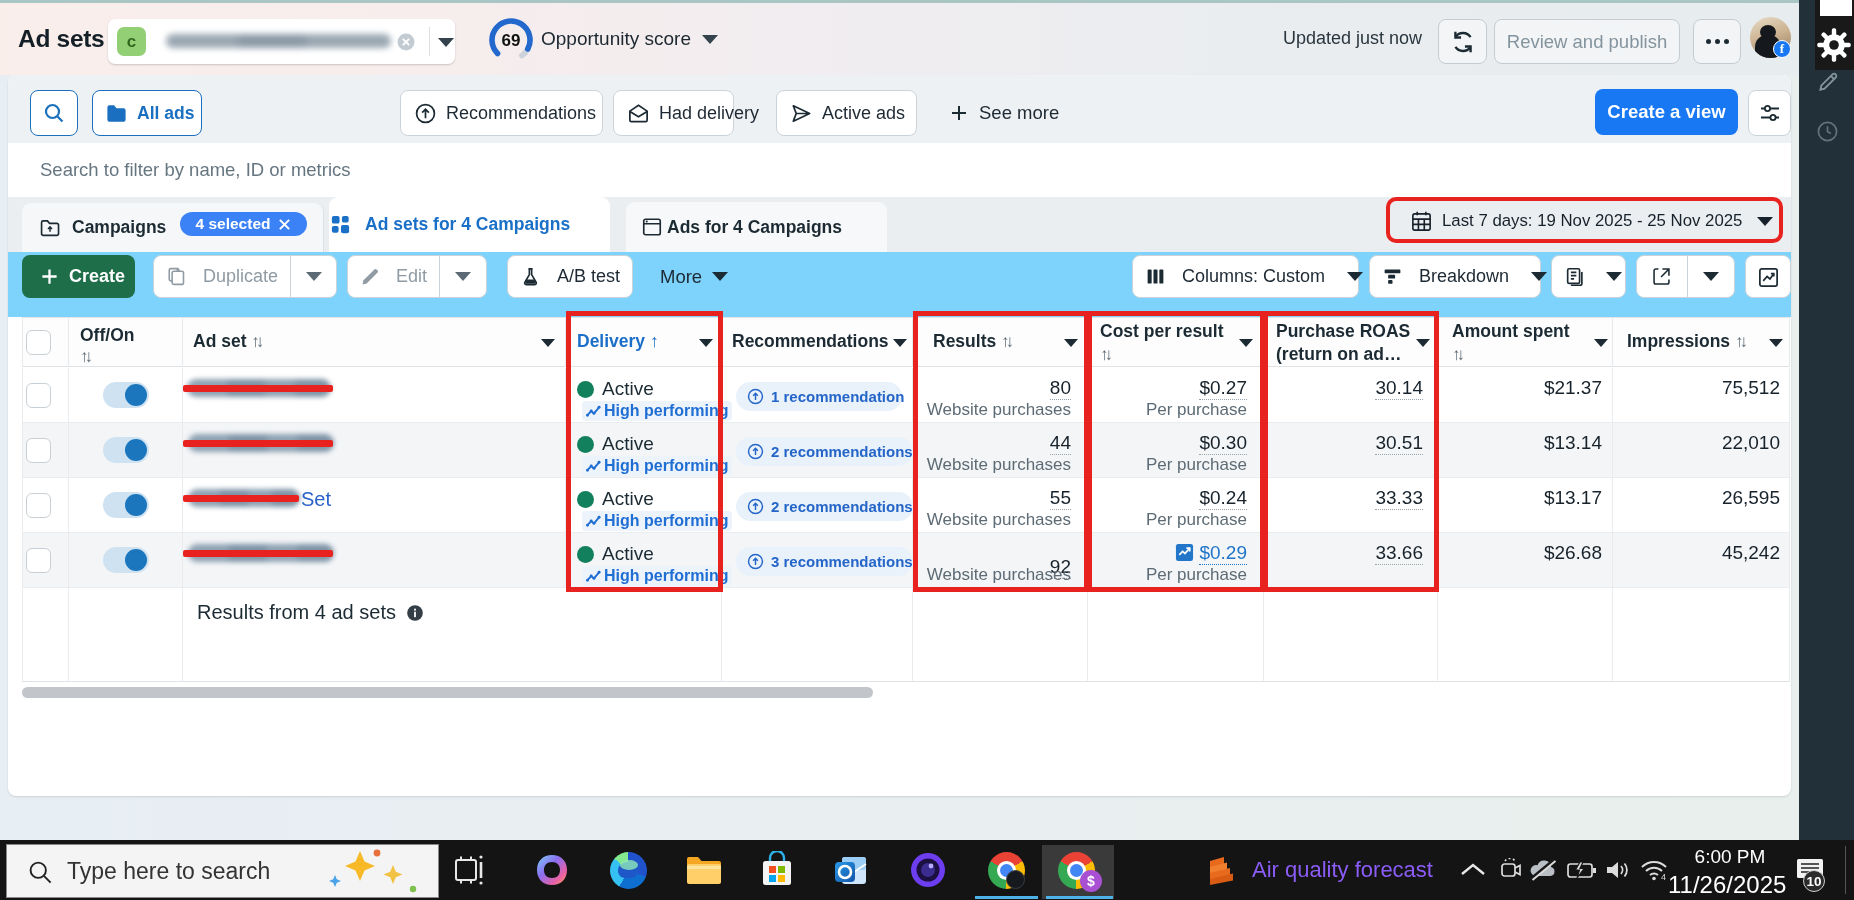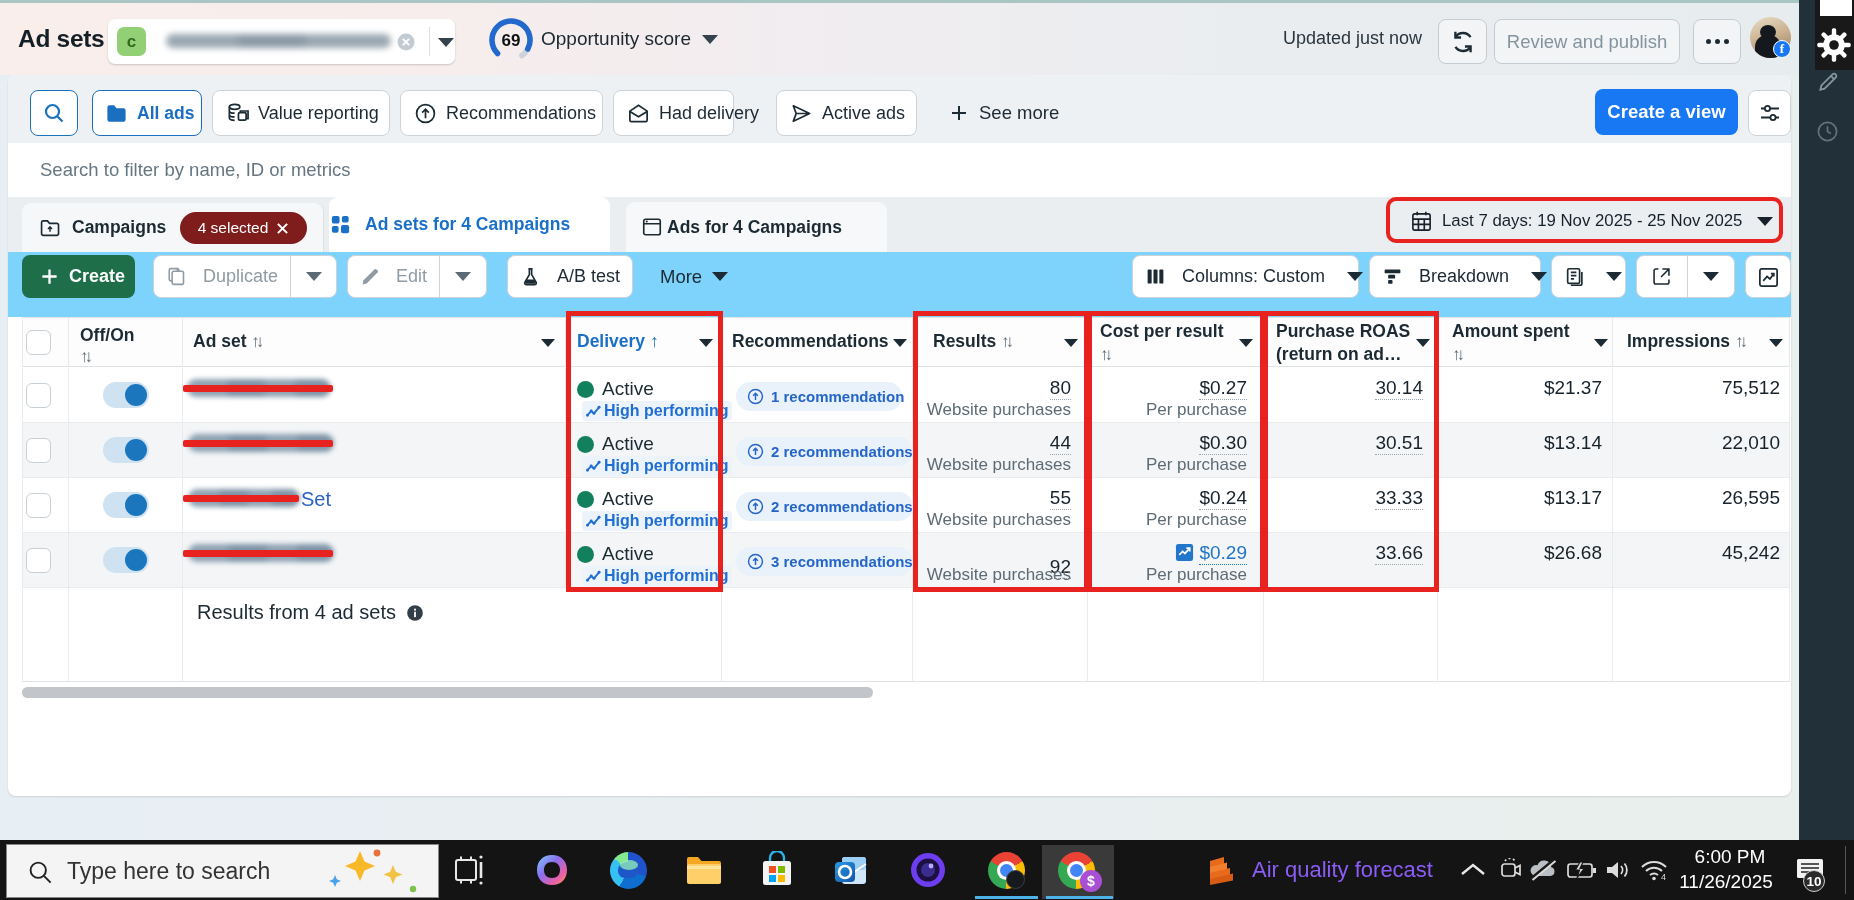--- a/index.html
+++ b/index.html
@@ -72,22 +72,22 @@
   #searchrow { left:0; top:68px; width:1783px; height:54px; background:#fff; }
   #searchrow .ph { position:absolute; left:32px; top:16px; font-size:18.5px; color:#667680; }
 
   
   #tabstrip { left:0; top:122px; width:1783px; height:55px; background:#ebeef1; }
   .tab { position:absolute; border-radius:9px 9px 0 0; }
   #tab-camp { left:14px; top:128px; width:302px; height:49px; background:#f6f7f8; border-right:1px solid #dde1e5;}
   #tab-adsets { left:321px; top:122px; width:281px; height:55px; background:#fff; }
   #tab-ads { left:618px; top:127px; width:261px; height:50px; background:#f7f8f9; }
   .tabtxt { font-size:17.5px; white-space:nowrap; font-weight:bold; color:#1c2b33; }
-  #chip4 { position:absolute; left:158px; top:9px; width:127px; height:32px; background:#7f1d1d; border-radius:17px;
-    color:#fff; font-size:15.5px; font-weight:normal; }
+  #chip4 { position:absolute; left:158px; top:9px; width:127px; height:24px; background:#3b82f6; border-radius:17px;
+    color:#fff; font-size:15.5px; font-weight:bold; }
   #daterange { left:1402px; top:124px; height:44px; font-size:16.8px; white-space:nowrap; color:#16212b; display:flex; align-items:center; gap:9px; position:absolute;}
 
   
   #actionrow { left:0; top:177px; width:1783px; height:65px; background:#7dd3fc; }
   .abtn { position:absolute; top:3px; height:43px; border:1px solid #ccd3d8; border-radius:8px; background:#fff; }
   .abtn .flex, .agrp .flex { height:100%; padding:0 12px; gap:16px; font-size:18px; white-space:nowrap; color:#1d2933; }
   #a-create { left:14px; width:113px; background:#1e6e4a; border:none; color:#fff; }
   #a-create .flex { color:#fff; font-weight:bold; gap:10px; padding:0 18px;}
   .agrp { position:absolute; top:3px; height:43px; border:1px solid #ccd3d8; border-radius:8px; background:#fff; display:flex;}
   .agrp .seg2 { width:47px; border-left:1px solid #ccd3d8; display:flex; align-items:center; justify-content:center; }
@@ -135,21 +135,21 @@
   #sb-black { left:1815px; top:0; width:39px; height:70px; background:#191919; position:absolute;}
   #sb-white { left:1820px; top:0; width:32px; height:16px; background:#fff; position:absolute;}
 
   
   #tsearch { left:6px; top:844px; width:433px; height:54px; background:#f4f4f4; border:1px solid #888; position:absolute;}
   #tsearch .ph { position:absolute; left:60px; top:13px; font-size:23px; color:#333; }
   #chromehl { left:1042px; top:845px; width:72px; height:54px; background:#3a3a3a; position:absolute; }
   .blueline { position:absolute; top:896px; height:3px; background:#4db2e8; }
   #weathertxt { left:1252px; top:857px; font-size:22px; color:#8b5cf6; position:absolute;}
   #clock1 { left:1687px; top:846px; width:86px; text-align:center; font-size:19px; color:#fff; position:absolute;}
-  #clock2 { left:1668px; top:871px; width:116px; text-align:center; font-size:19px; color:#fff; position:absolute;}
+  #clock2 { left:1668px; top:871px; width:116px; text-align:center; font-size:24px; color:#fff; position:absolute;}
 </style>
 </head>
 <body>
 <div class="abs" id="topline"></div>
 <div class="abs" id="band"></div>
 <div class="abs" id="h-title">Ad sets</div>
 <div class="abs" id="scopebox">
   <div class="cbadge">c</div>
   <div class="smudge"></div>
   <svg class="clearx" width="20" height="20" viewBox="0 0 20 20">
@@ -194,31 +194,20 @@
         <circle cx="9.5" cy="9.5" r="6.5" stroke="#1c71bd" stroke-width="2.2" fill="none"></circle>
         <path d="M14.5 14.5 L19.5 19.5" stroke="#1c71bd" stroke-width="2.2"></path>
       </svg>
     </div>
   <div class="tbtn" id="b-allads">
       <div class="flex">
     <svg width="23" height="23" viewBox="0 0 24 24">
           <path d="M2.5 5.5 a2 2 0 0 1 2-2 h5 l2.5 3 h7.5 a2 2 0 0 1 2 2 v10 a2 2 0 0 1-2 2 h-15 a2 2 0 0 1-2-2 z" fill="#1a6fc0"></path>
         </svg>
     <span>All ads</span>
-      </div>
-    </div>
-  <div class="tbtn" id="b-value">
-      <div class="flex">
-    <svg width="23" height="23" viewBox="0 0 24 24" fill="none" stroke="#1c2b33" stroke-width="1.8">
-          <ellipse cx="9" cy="5" rx="5.5" ry="2.6"></ellipse>
-          <path d="M3.5 5 v11.5 c0 1.5 2.5 2.6 5.5 2.6 M3.5 9 c0 1.5 2.5 2.6 5.5 2.6 M3.5 13 c0 1.5 2.5 2.6 5.5 2.6"></path>
-          <rect x="13" y="11" width="8" height="8" rx="1.4"></rect>
-          <path d="M15 11 v-1.6 h8 v8 h-1.9"></path>
-        </svg>
-    <span>Value reporting</span>
       </div>
     </div>
   <div class="tbtn" id="b-reco">
       <div class="flex">
     <svg width="23" height="23" viewBox="0 0 24 24" fill="none" stroke="#1c2b33" stroke-width="1.8">
           <circle cx="12" cy="12" r="9.3"></circle>
           <path d="M12 17 V 8 M8.5 11 L12 7.5 L15.5 11"></path>
         </svg>
     <span>Recommendations</span>
       </div>

